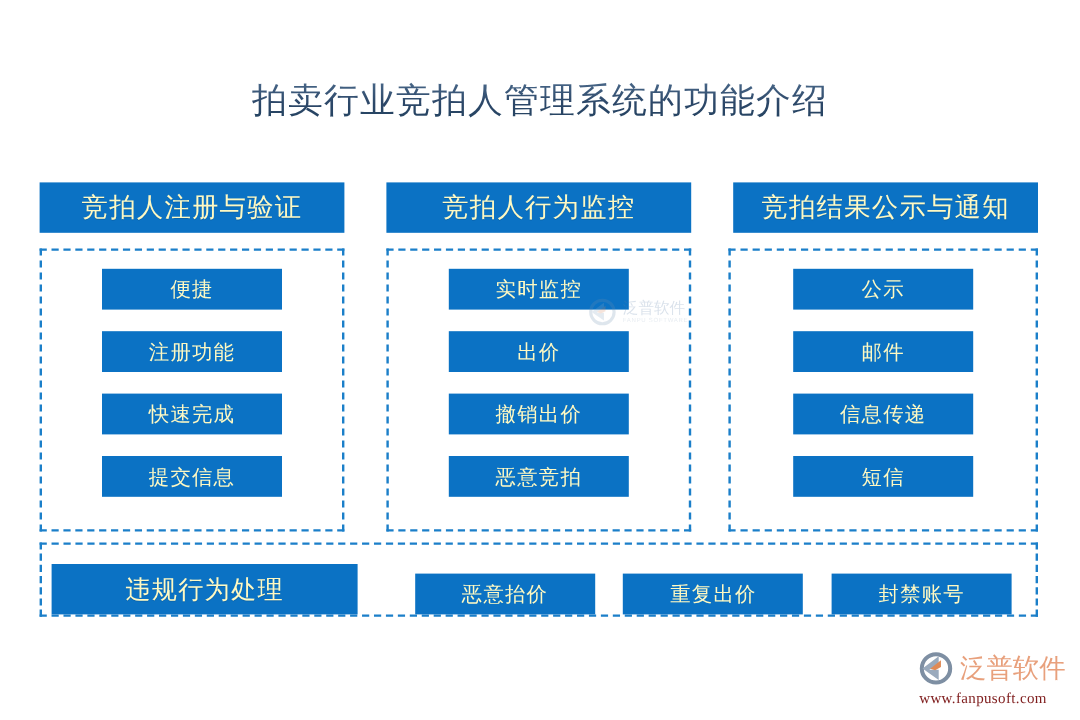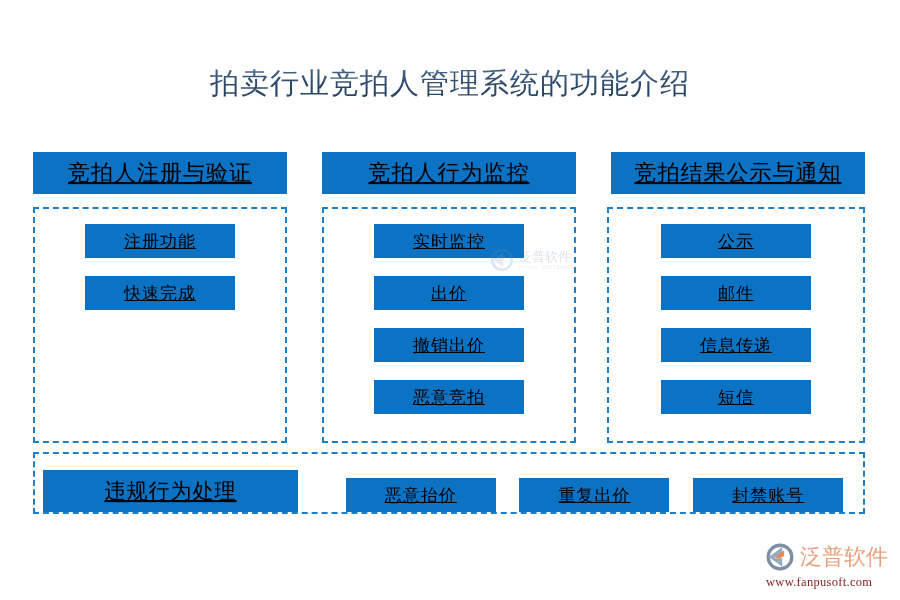--- a/index.html
+++ b/index.html
@@ -74,27 +74,26 @@
     color: #8fa6bd;
     font-family: "Liberation Sans", sans-serif;
     letter-spacing: 0.6px;
     margin-top: 2px;
     white-space: nowrap;
   }
 
   
   .bar {
     background: #0b72c4;
-    color: #000000;
+    color: #fef9c3;
     display: flex;
     align-items: center;
     justify-content: center;
     box-sizing: border-box;
     white-space: nowrap;
-    text-decoration: underline;
   }
   .bar-header {
     font-size: 22px;
     letter-spacing: 1px;
     text-shadow: 0 1px 0 rgba(0,0,0,0.12);
   }
   .bar-item {
     font-size: 17px;
     letter-spacing: 1px;
   }
@@ -211,22 +210,24 @@
 </head>
 <body>
 
 <div id="page">
 
   <div class="page-title">拍卖行业竞拍人管理系统的功能介绍</div>
 
   <div class="col" id="col-1">
     <div class="bar bar-header col-header">竞拍人注册与验证</div>
     <div class="col-body">
+      <div class="bar bar-item">便捷</div>
       <div class="bar bar-item">注册功能</div>
       <div class="bar bar-item">快速完成</div>
+      <div class="bar bar-item">提交信息</div>
     </div>
   </div>
 
   <div class="col" id="col-2">
     <div class="bar bar-header col-header">竞拍人行为监控</div>
     <div class="col-body">
       <div class="bar bar-item">实时监控</div>
       <div class="bar bar-item">出价</div>
       <div class="bar bar-item">撤销出价</div>
       <div class="bar bar-item">恶意竞拍</div>

